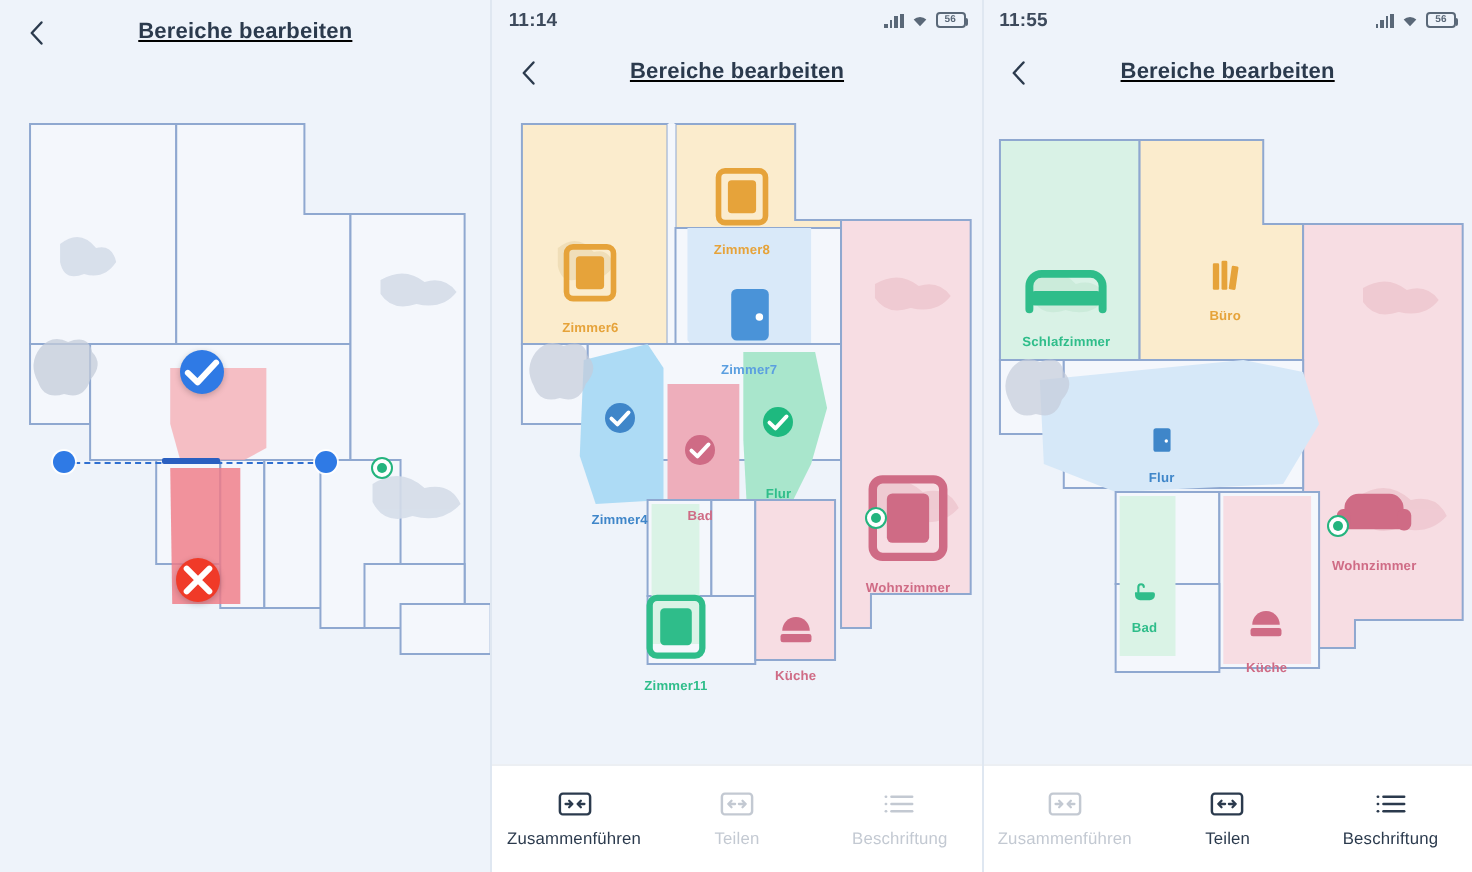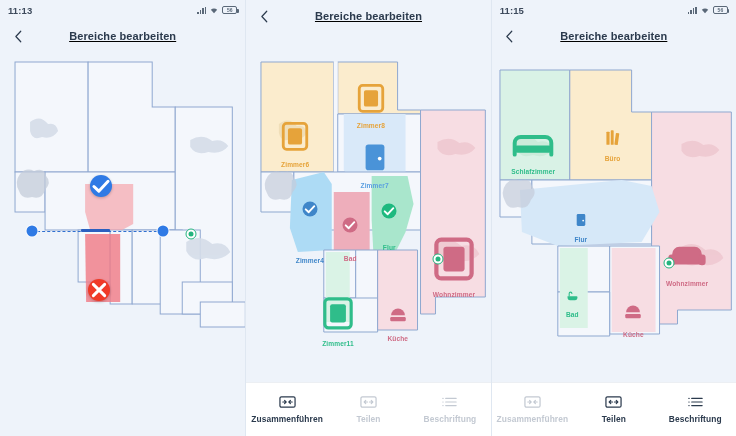--- a/index.html
+++ b/index.html
@@ -142,49 +142,30 @@
     display: flex; align-items: center;
     border-top: 1px solid #eceff3;
   }
   .tb-item {
     flex: 1; height: 100%;
     display: flex; flex-direction: column;
     align-items: center; justify-content: center; gap: 5px;
     cursor: pointer;
   }
   .tb-item .tb-ico { width: 17px; height: 14px; display: block; }
-  .tb-item .tb-lbl { font-size: 8.4px; font-weight: bold; letter-spacing: 0.1px; }
+  .tb-item .tb-lbl { font-size: 8.4px; font-weight: normal; letter-spacing: 0.1px; }
   .tb-item.active .tb-lbl { color: #2b3a4d; }
   .tb-item.disabled .tb-lbl { color: #c3c9d2; }
 </style>
 </head>
 <body>
 
 <div class="screens">
 
   <div class="panel">
-    <div class="statusbar">
-      <span class="clock">11:13</span>
-      <span class="sb-right">
-        <span class="sig">
-            <i></i>
-            <i></i>
-            <i></i>
-            <i></i>
-          </span>
-        <span class="wifi">
-          <svg viewBox="0 0 12 9" width="10" height="8">
-              <path d="M6 8.3 L2.2 4.2 A5.4 5.4 0 0 1 9.8 4.2 Z" fill="#5a6878"></path>
-            </svg>
-        </span>
-        <span class="batt">
-            <span>56</span>
-          </span>
-      </span>
-    </div>
 
     <div class="appbar">
       <div class="back-btn">
         <svg viewBox="0 0 12 16" width="9" height="13">
             <path d="M9 1 L2.5 8 L9 15" stroke="#2b3a4d" stroke-width="1.6" fill="none" stroke-linecap="round" stroke-linejoin="round"></path>
           </svg>
       </div>
       <div class="title">Bereiche bearbeiten</div>
     </div>
 
@@ -236,20 +217,39 @@
           </svg>
       </div>
 
       <div class="dock" style="left:78%; top:47.5%;">
           <i></i>
         </div>
     </div>
   </div>
 
   <div class="panel">
+    <div class="statusbar">
+      <span class="clock">11:14</span>
+      <span class="sb-right">
+        <span class="sig">
+            <i></i>
+            <i></i>
+            <i></i>
+            <i></i>
+          </span>
+        <span class="wifi">
+          <svg viewBox="0 0 12 9" width="10" height="8">
+              <path d="M6 8.3 L2.2 4.2 A5.4 5.4 0 0 1 9.8 4.2 Z" fill="#5a6878"></path>
+            </svg>
+        </span>
+        <span class="batt">
+            <span>56</span>
+          </span>
+      </span>
+    </div>
 
     <div class="appbar">
       <div class="back-btn">
         <svg viewBox="0 0 12 16" width="9" height="13">
             <path d="M9 1 L2.5 8 L9 15" stroke="#2b3a4d" stroke-width="1.6" fill="none" stroke-linecap="round" stroke-linejoin="round"></path>
           </svg>
       </div>
       <div class="title">Bereiche bearbeiten</div>
     </div>
 
@@ -437,21 +437,21 @@
               </g>
             </svg>
         </span>
         <span class="tb-lbl">Beschriftung</span>
       </div>
     </div>
   </div>
 
   <div class="panel">
     <div class="statusbar">
-      <span class="clock">11:15</span>
+      <span class="clock">11:55</span>
       <span class="sb-right">
         <span class="sig">
             <i></i>
             <i></i>
             <i></i>
             <i></i>
           </span>
         <span class="wifi">
           <svg viewBox="0 0 12 9" width="10" height="8">
               <path d="M6 8.3 L2.2 4.2 A5.4 5.4 0 0 1 9.8 4.2 Z" fill="#5a6878"></path>

